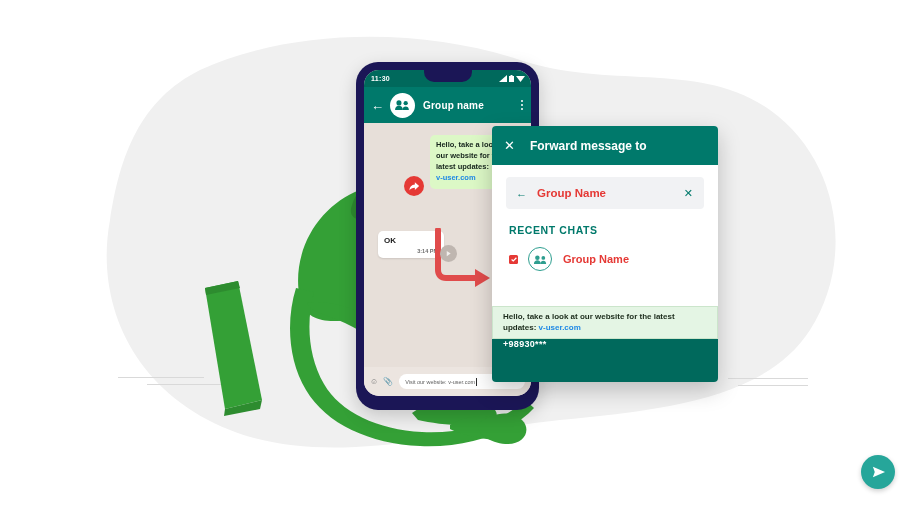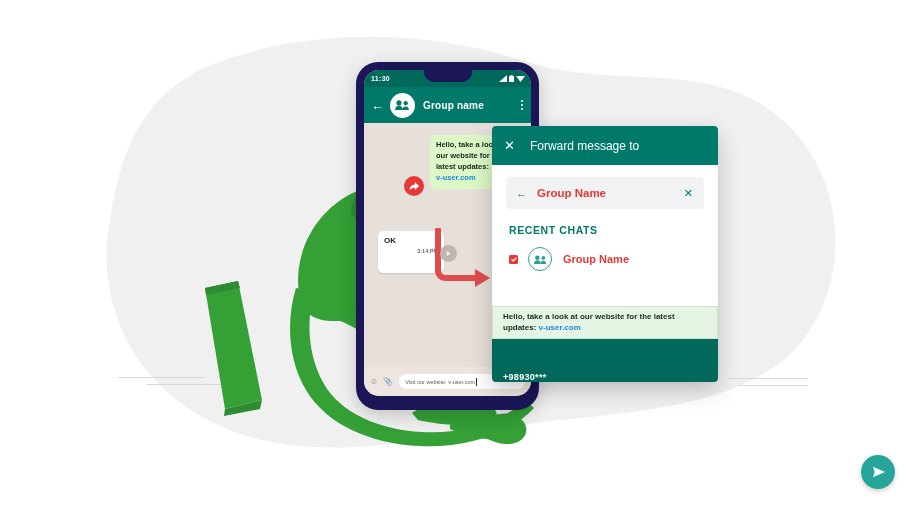--- a/index.html
+++ b/index.html
@@ -50,21 +50,21 @@
 
   .chat-body{position:absolute;left:0;top:53px;width:100%;bottom:29px;}
   .bubble-out{
     position:absolute;left:66px;top:12px;width:88px;background:#dcf8c6;
     border-radius:5px;padding:5px 6px;box-sizing:border-box;
     font-size:7.5px;line-height:1.45;color:#15241c;font-weight:bold;
   }
   .bubble-out .lnk{color:#1e88e5;font-weight:bold;}
   .bubble-in{
     position:absolute;left:14px;top:108px;width:66px;background:#fff;
-    border-radius:5px;padding:5px 6px 19px;box-sizing:border-box;
+    border-radius:5px;padding:5px 6px 4px;box-sizing:border-box;
     box-shadow:0 1px 2px rgba(0,0,0,.12);
   }
   .bubble-in .txt{font-size:8px;color:#1c1c1c;font-weight:bold;}
   .bubble-in .time{font-size:5.5px;color:#6d6d6d;text-align:right;margin-top:3px;font-weight:bold;}
 
   .chat-input{
     position:absolute;left:0;bottom:0;width:100%;height:29px;background:#ece5e0;
     display:flex;align-items:center;
   }
   .ci-icon{margin-left:6px;font-size:8px;color:#7b7b7b;}
@@ -78,21 +78,21 @@
   
   .dialog{
     position:absolute;left:492px;top:126px;width:226px;height:256px;
     background:#ffffff;border-radius:4px;
     box-shadow:0 8px 22px rgba(0,0,0,.22);overflow:hidden;
   }
   .dlg-header{
     height:39px;background:#00796b;display:flex;align-items:center;color:#fff;
   }
   .dlg-close{margin-left:12px;font-size:13px;line-height:1;}
-  .dlg-title{margin-left:15px;font-size:12px;font-weight:400;}
+  .dlg-title{margin-left:15px;font-size:12px;font-weight:700;}
   .dlg-searchwrap{padding:12px 14px 0;}
   .dlg-search{
     height:32px;background:#f1f2f4;border-radius:4px;display:flex;align-items:center;
   }
   .ds-back{margin-left:10px;font-size:11px;color:#00796b;}
   .ds-value{margin-left:10px;font-size:11.5px;color:#e53935;font-weight:600;}
   .ds-clear{margin-left:auto;margin-right:11px;font-size:11px;color:#00796b;}
   .dlg-section{
     margin:15px 0 8px 17px;font-size:10.5px;color:#00796b;font-weight:600;letter-spacing:.6px;
   }
@@ -111,21 +111,21 @@
     position:absolute;left:0;bottom:43px;width:100%;height:33px;
     background:#e4f5e4;border:1px solid #cbe5cb;box-sizing:border-box;
     display:flex;align-items:center;
   }
   .prev-text{
     margin:0 10px;font-size:8px;line-height:1.35;color:#1b2b1b;font-weight:bold;
   }
   .prev-text .lnk{color:#1e88e5;font-weight:bold;}
   .dlg-footer{
     position:absolute;left:0;bottom:0;width:100%;height:43px;background:#00695c;
-    display:flex;align-items:flex-end;
+    display:flex;align-items:flex-start;
   }
   .dlg-phone{margin-left:11px;font-size:9px;color:#fff;font-weight:bold;letter-spacing:.3px;}
   .send-btn{
     position:absolute;right:16px;bottom:22px;width:34px;height:34px;border-radius:50%;
     background:#26a69a;display:flex;align-items:center;justify-content:center;
     box-shadow:0 2px 5px rgba(0,0,0,.2);
   }
 
   
   .fwd-badge{

